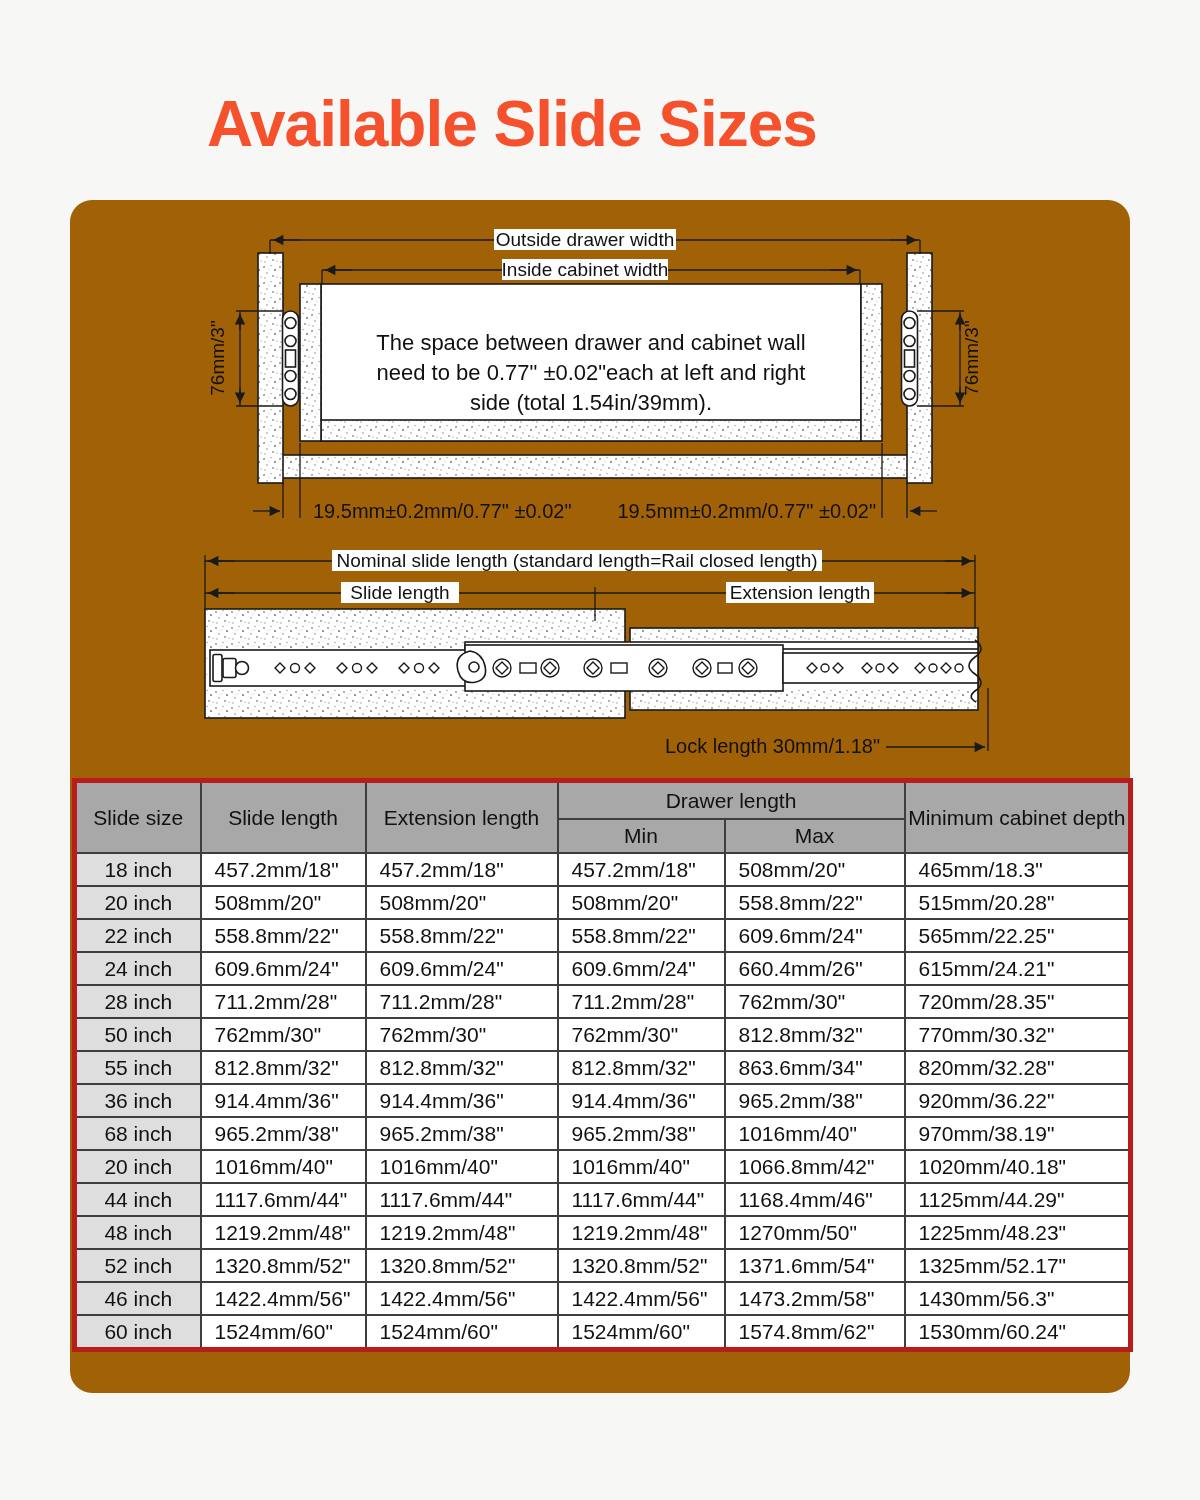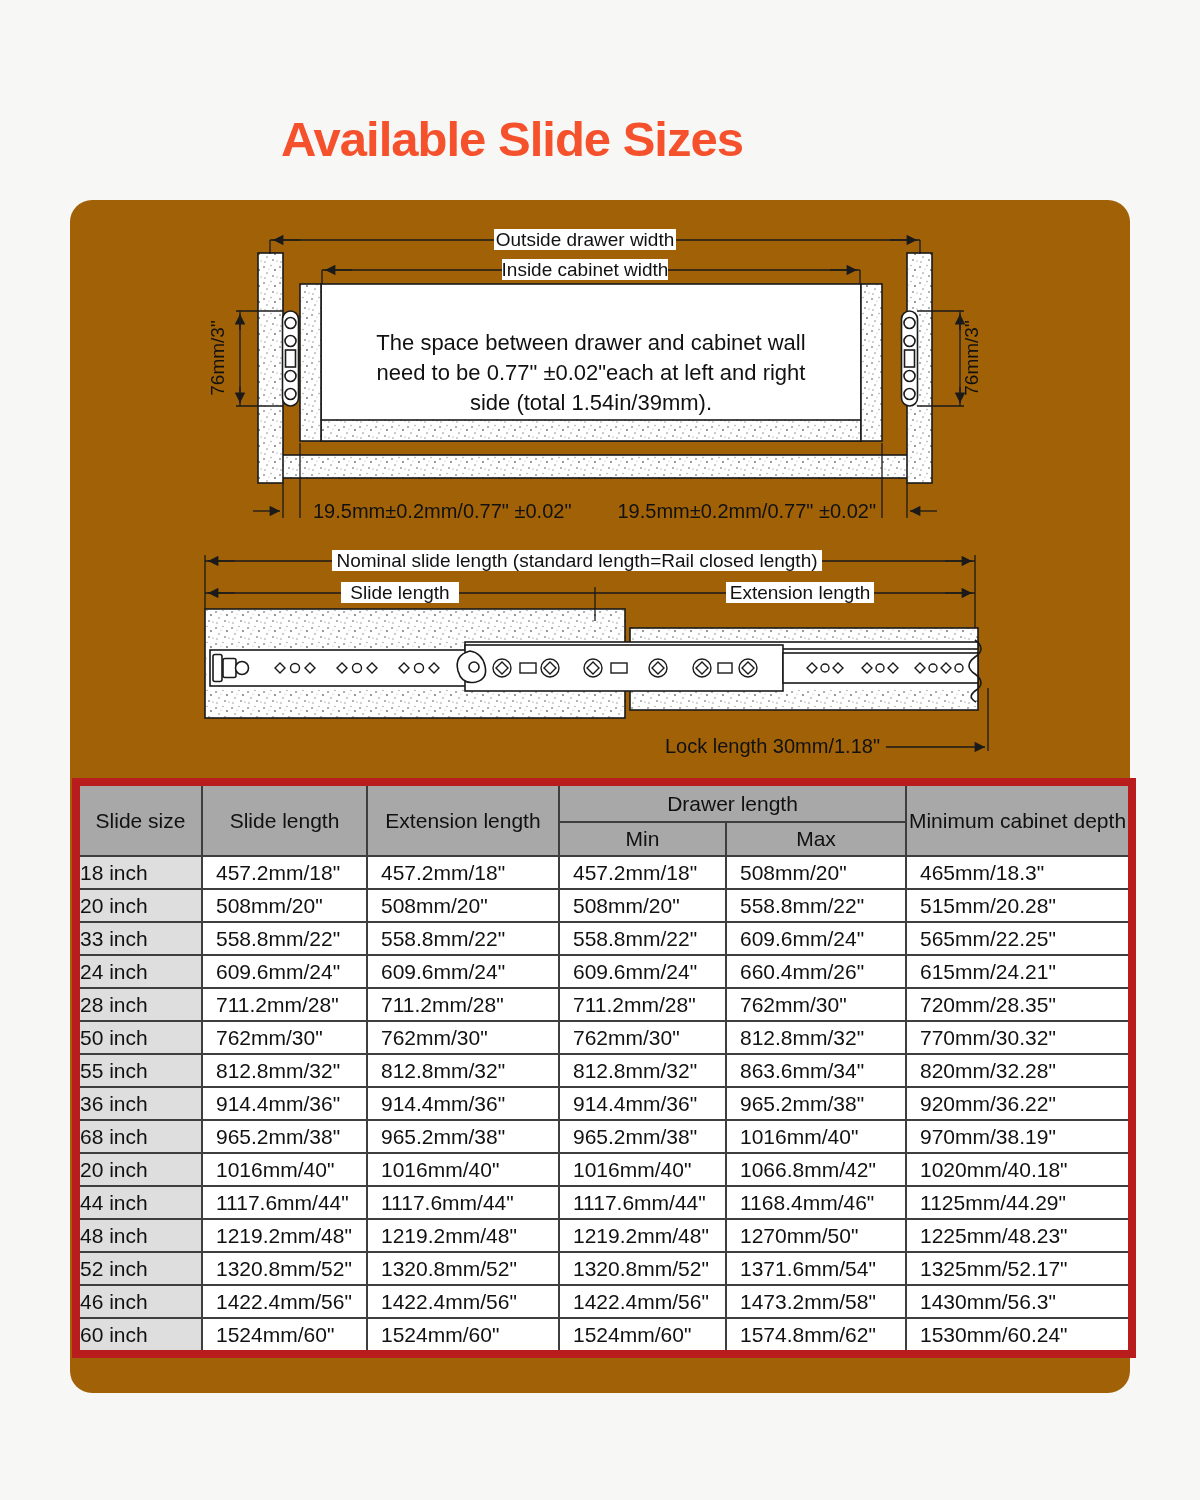--- a/index.html
+++ b/index.html
@@ -1,38 +1,38 @@
 <!DOCTYPE html>
 <html><head>
 <meta charset="utf-8">
 <style>
   html,body{margin:0;padding:0;width:1200px;height:1500px;background:#f7f7f6;overflow:hidden;
     font-family:"Liberation Sans", sans-serif;}
   .page{position:relative;width:1200px;height:1500px;}
   .title{position:absolute;top:92px;left:0;width:1024px;text-align:center;
-    font-size:49px;font-weight:bold;color:#F4512C;line-height:1;letter-spacing:-1px;margin-top:23px;}
+    font-size:64px;font-weight:bold;color:#F4512C;line-height:1;letter-spacing:-1px;}
   .card{position:absolute;left:70px;top:200px;width:1060px;height:1193px;background:#a16207;border-radius:22px;}
   .svg1{position:absolute;left:0;top:0;width:1060px;height:335px;}
   .svg2{position:absolute;left:0;top:345px;width:1060px;height:230px;}
   svg .ln{stroke:#1a1a1a;stroke-width:1.3;fill:none;}
   svg .dw{stroke:#1a1a1a;stroke-width:1.6;fill:none;}
   svg .part{stroke:#1a1a1a;stroke-width:1.6;fill:#ffffff;}
   svg .wood{stroke:#1a1a1a;stroke-width:1.6;}
   svg text{fill:#111111;}
   svg .dl{font-size:19px;}
   svg .note{font-size:22px;}
   svg .dm{font-size:20px;}
   .tbl{position:absolute;left:2px;top:578px;width:1056px;border-collapse:collapse;table-layout:fixed;
-    font-size:21px;color:#111;border:8px solid #b91c1c;}
+    font-size:21px;color:#111;border:5px solid #b91c1c;}
   .tbl th,.tbl td{border:2px solid #3e3e3e;overflow:hidden;white-space:nowrap;}
   .tbl thead th{background:#a8a8a8;font-weight:normal;text-align:center;}
   .tbl tr.h1 th{height:33px;}
   .tbl tr.h2 th{height:30px;}
   .tbl tbody td{height:31px;background:#ffffff;text-align:left;padding:0 0 0 13px;}
-  .tbl tbody td:first-child{background:#dedede;padding:0;}
+  .tbl tbody td:first-child{background:#dedede;text-align:center;padding:0;}
 </style>
 </head>
 <body>
 
 <div class="page">
   <div class="title">Available Slide Sizes</div>
 
   <div class="card">
 
     <svg class="svg1" viewBox="0 0 1060 335">
@@ -286,21 +286,21 @@
           </tr>
           <tr>
             <td>20 inch</td>
             <td>508mm/20"</td>
             <td>508mm/20"</td>
             <td>508mm/20"</td>
             <td>558.8mm/22"</td>
             <td>515mm/20.28"</td>
           </tr>
           <tr>
-            <td>33 inch</td>
+            <td>22 inch</td>
             <td>558.8mm/22"</td>
             <td>558.8mm/22"</td>
             <td>558.8mm/22"</td>
             <td>609.6mm/24"</td>
             <td>565mm/22.25"</td>
           </tr>
           <tr>
             <td>24 inch</td>
             <td>609.6mm/24"</td>
             <td>609.6mm/24"</td>

